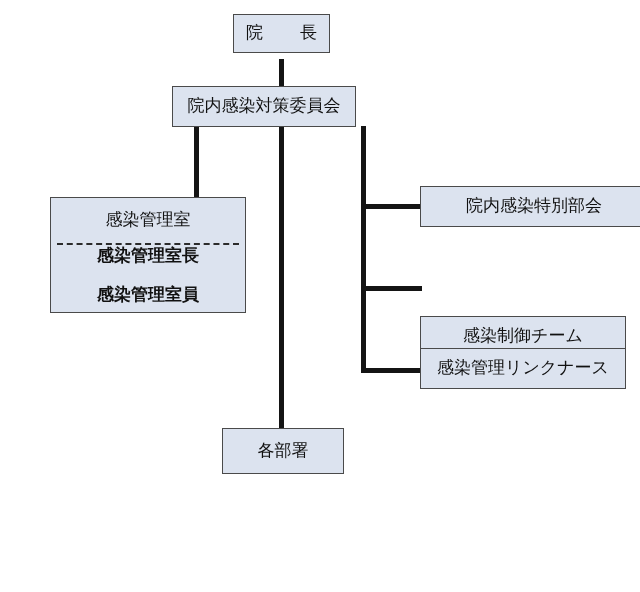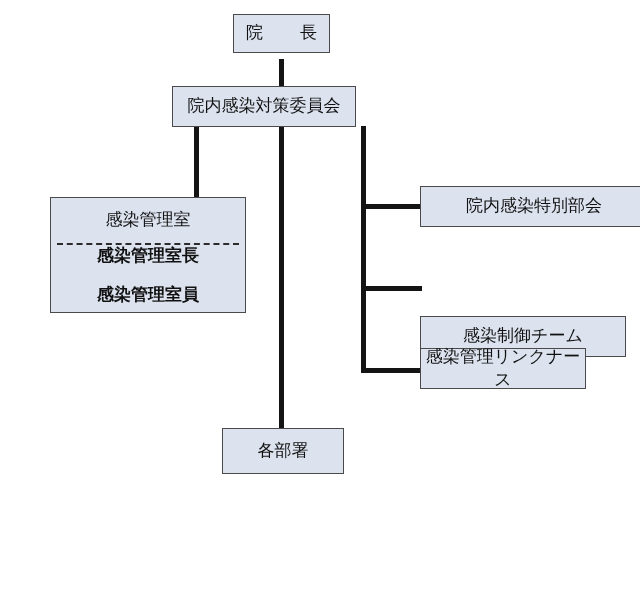--- a/index.html
+++ b/index.html
@@ -30,21 +30,21 @@
     font-size: 17px;
     line-height: 1.35;
     z-index: 3;
   }
 
   .node-director      { left: 233px; top: 14px;  width: 97px;  height: 39px; letter-spacing: 10px; text-indent: 10px; }
   .node-committee     { left: 172px; top: 86px;  width: 184px; height: 41px; }
   .node-office        { left: 50px;  top: 197px; width: 196px; height: 116px; display: block; padding: 0; }
   .node-special       { left: 420px; top: 186px; width: 228px; height: 41px; }
   .node-ict           { left: 420px; top: 268px; width: 206px; height: 41px; margin-top: 48px; }
-  .node-linknurse     { left: 420px; top: 348px; width: 166px; height: 41px; }
+  .node-linknurse     { left: 420px; top: 348px; width: 206px; height: 41px; }
   .node-departments   { left: 222px; top: 428px; width: 122px; height: 46px; }
 
   
   .office-head {
     height: 45px;
     display: flex;
     align-items: center;
     justify-content: center;
     font-size: 17px;
     color: #111111;

